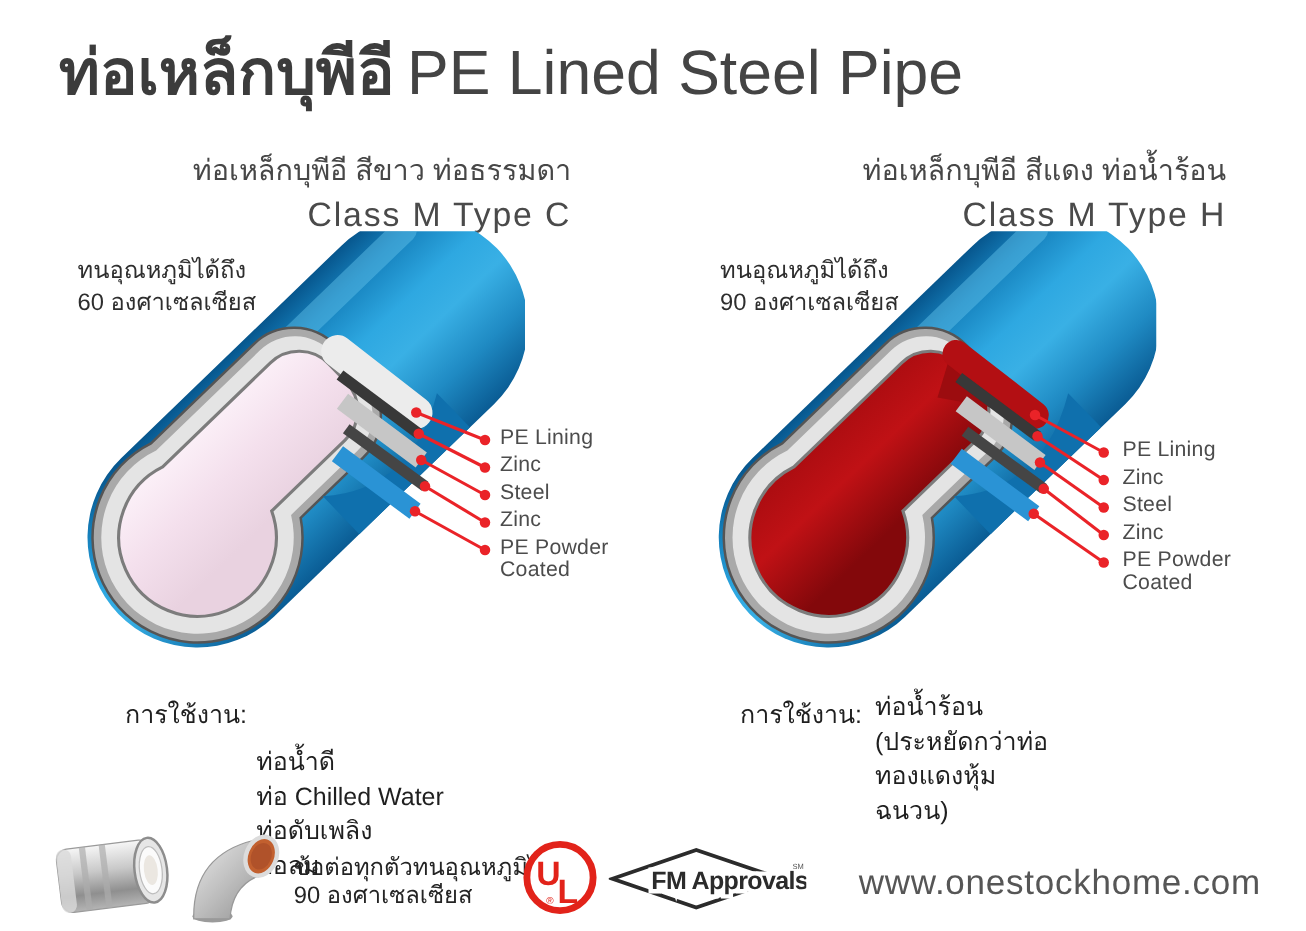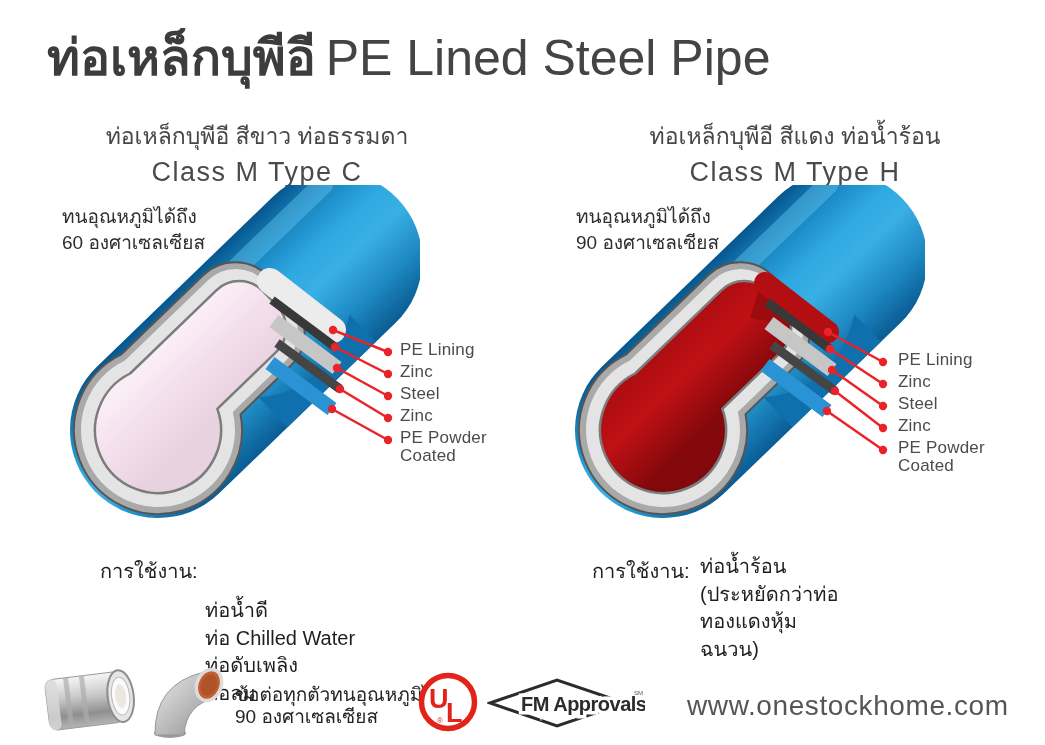--- a/index.html
+++ b/index.html
@@ -2,21 +2,21 @@
 <html><head>
 <meta charset="utf-8">
 <style>
   html,body{margin:0;padding:0;background:#ffffff;}
   .canvas{position:relative;width:1045px;height:745px;background:#ffffff;overflow:hidden;
           font-family:"Liberation Sans","DejaVu Sans",sans-serif;}
   .abs{position:absolute;}
   .title{left:47px;top:18px;font-size:50px;color:#3c3c3c;white-space:nowrap;}
   .title-th{font-weight:700;}
   .title-en{font-weight:300;margin-left:10px;color:#444;}
-  .hdr{width:400px;text-align:center;color:#474747;}
+  .hdr{width:400px;text-align:right;color:#474747;}
   .hdr-th{font-size:23px;font-weight:500;}
   .hdr-en{font-size:27px;font-weight:400;letter-spacing:1.5px;margin-top:3px;color:#4a4a4a;}
   .temp{font-size:19px;line-height:26px;color:#2e2e2e;}
   .layer-label{font-size:17px;color:#4c4c4c;letter-spacing:0.2px;line-height:18px;}
   .layer-wrap{width:95px;}
   .usage-label{font-size:20px;color:#1f1f1f;}
   .usage-items{font-size:20px;color:#1f1f1f;line-height:27.5px;}
   .note{font-size:19px;line-height:21.5px;color:#242424;}
   .website{font-size:28px;font-weight:300;color:#565656;letter-spacing:0.6px;}
   svg{display:block;}
@@ -28,21 +28,21 @@
 
   <div class="abs title">
     <span class="title-th">ท่อเหล็กบุพีอี</span><span class="title-en">PE Lined Steel Pipe</span>
   </div>
 
   <div class="abs hdr" style="left:57px;top:118px;">
     <div class="hdr-th">ท่อเหล็กบุพีอี สีขาว ท่อธรรมดา</div>
     <div class="hdr-en">Class M Type C</div>
   </div>
 
-  <div class="abs hdr" style="left:595px;top:118px;">
+  <div class="abs hdr" style="left:581px;top:118px;">
     <div class="hdr-th">ท่อเหล็กบุพีอี สีแดง ท่อน้ำร้อน</div>
     <div class="hdr-en">Class M Type H</div>
   </div>
 
   <div class="abs temp" style="left:62px;top:204px;">
     <div>ทนอุณหภูมิได้ถึง</div>
     <div>60 องศาเซลเซียส</div>
   </div>
 
   <div class="abs temp" style="left:576px;top:204px;">

